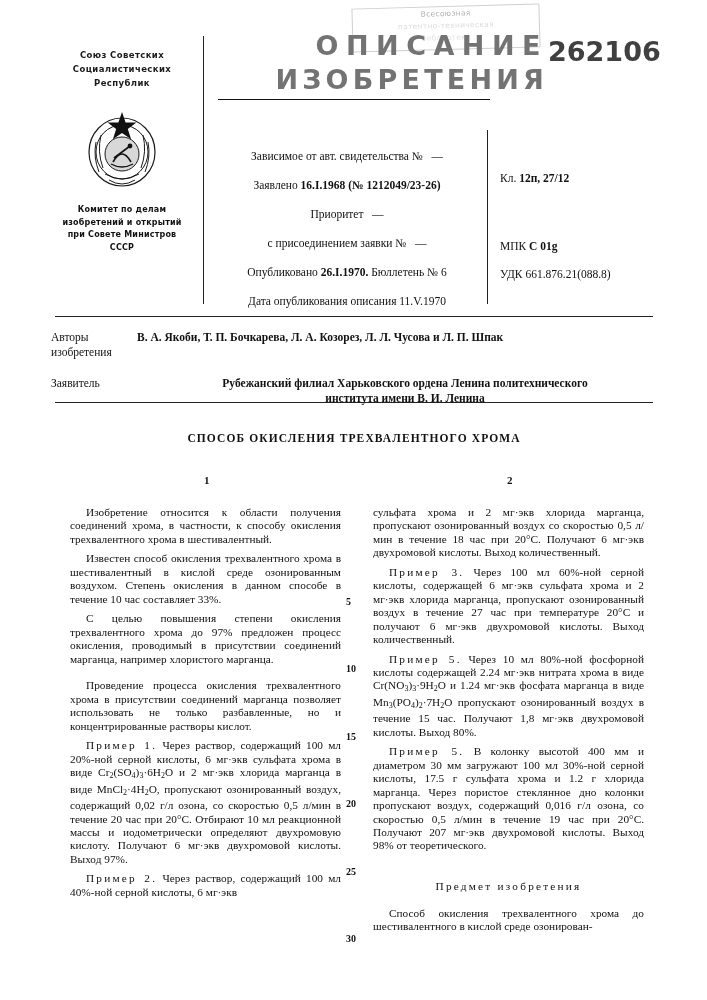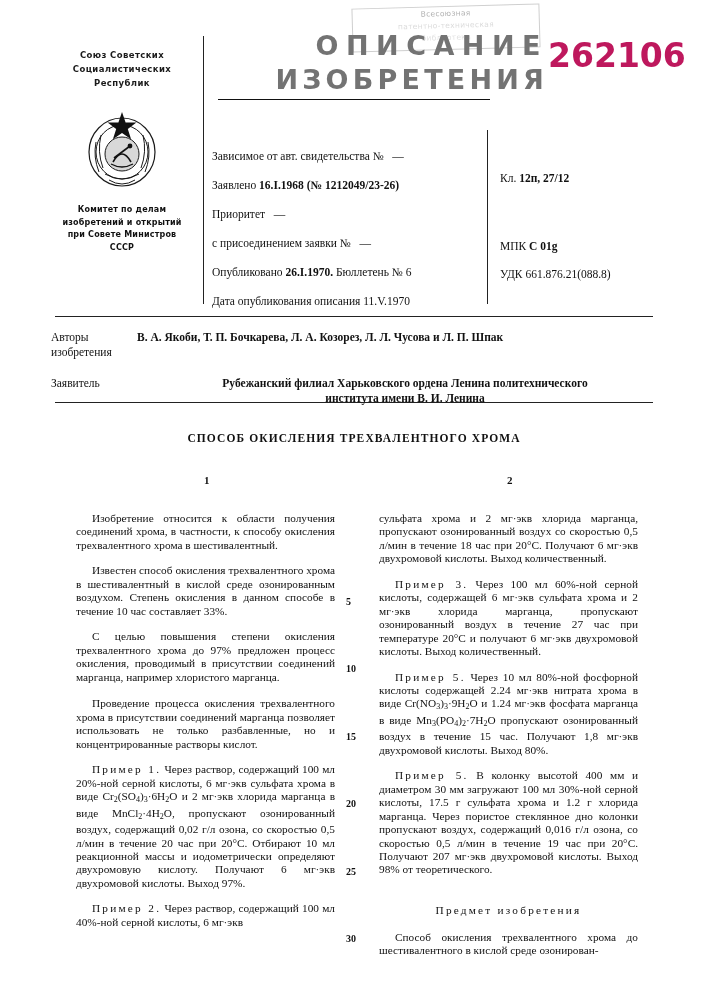--- a/index.html
+++ b/index.html
@@ -92,23 +92,23 @@
     margin-top: 6px;
     width: 272px;
     border-top: 1.6px solid #111;
   }
 
   .patent-number {
     position: absolute;
     left: 548px; top: 36px;
     font-family: "DejaVu Sans", sans-serif;
     font-weight: bold;
-    font-size: 33px;
+    font-size: 27px;
     letter-spacing: 0px;
-    color: #be185d;
+    color: #404040;
   }
 
   
   .stamp {
     position: absolute;
     left: 352px; top: 6px;
     width: 186px; height: 42px;
     border: 1px solid rgba(60,60,60,.55);
     transform: rotate(-1.6deg);
     opacity: .45;
@@ -141,21 +141,21 @@
   }
 
   
   .biblio {
     position: absolute;
     left: 212px; top: 142px;
     width: 270px;
     font-size: 11.5px;
     line-height: 29px;
   }
-  .biblio .ln { white-space: nowrap; }
+  .biblio .ln { white-space: nowrap; text-align: center; }
   .biblio b { font-weight: bold; }
 
   .codes {
     position: absolute;
     left: 500px; top: 172px;
     width: 200px;
     font-size: 11.5px;
   }
   .codes .c1 { margin-bottom: 56px; }
   .codes .c2 { margin-bottom: 16px; }
@@ -225,21 +225,21 @@
     top: 500px;
     width: 283px;
     font-size: 11.3px;
     line-height: 13.45px;
     text-align: justify;
   }
   .col-left  { left: 64px; }
   .col-right { left: 367px; }
 
   .col p {
-    margin: 12px;
+    margin: 6px;
     text-indent: 16px;
   }
   .col p.noind { text-indent: 0; }
   .col p.gap { margin-top: 13.45px; }
 
   .ex { letter-spacing: 2.2px; }
   sub { font-size: 8px; vertical-align: -2px; }
 
   .claims-head {
     text-align: center;

